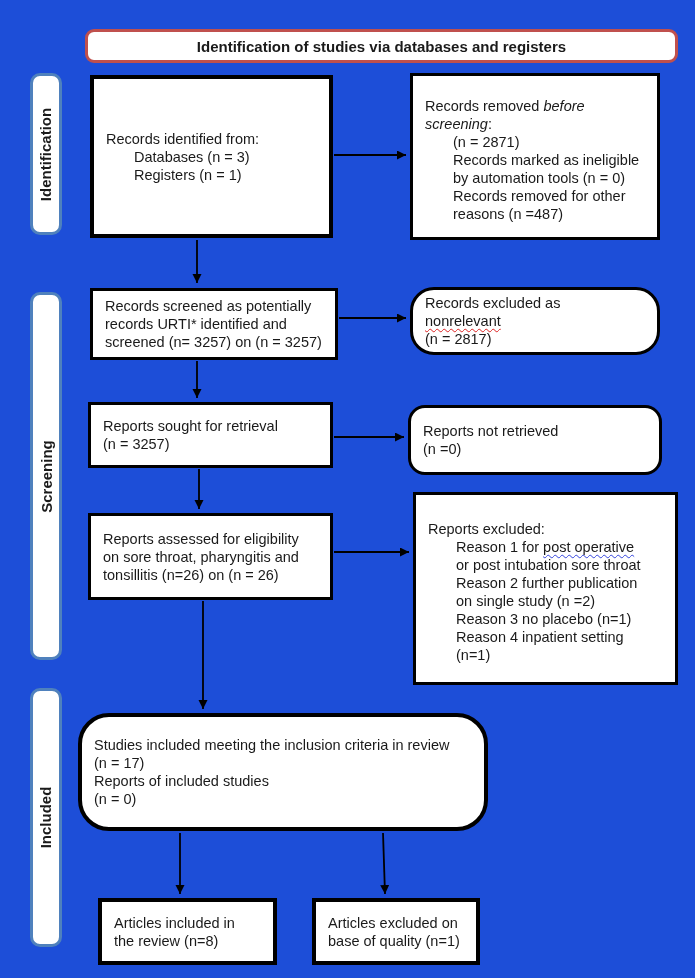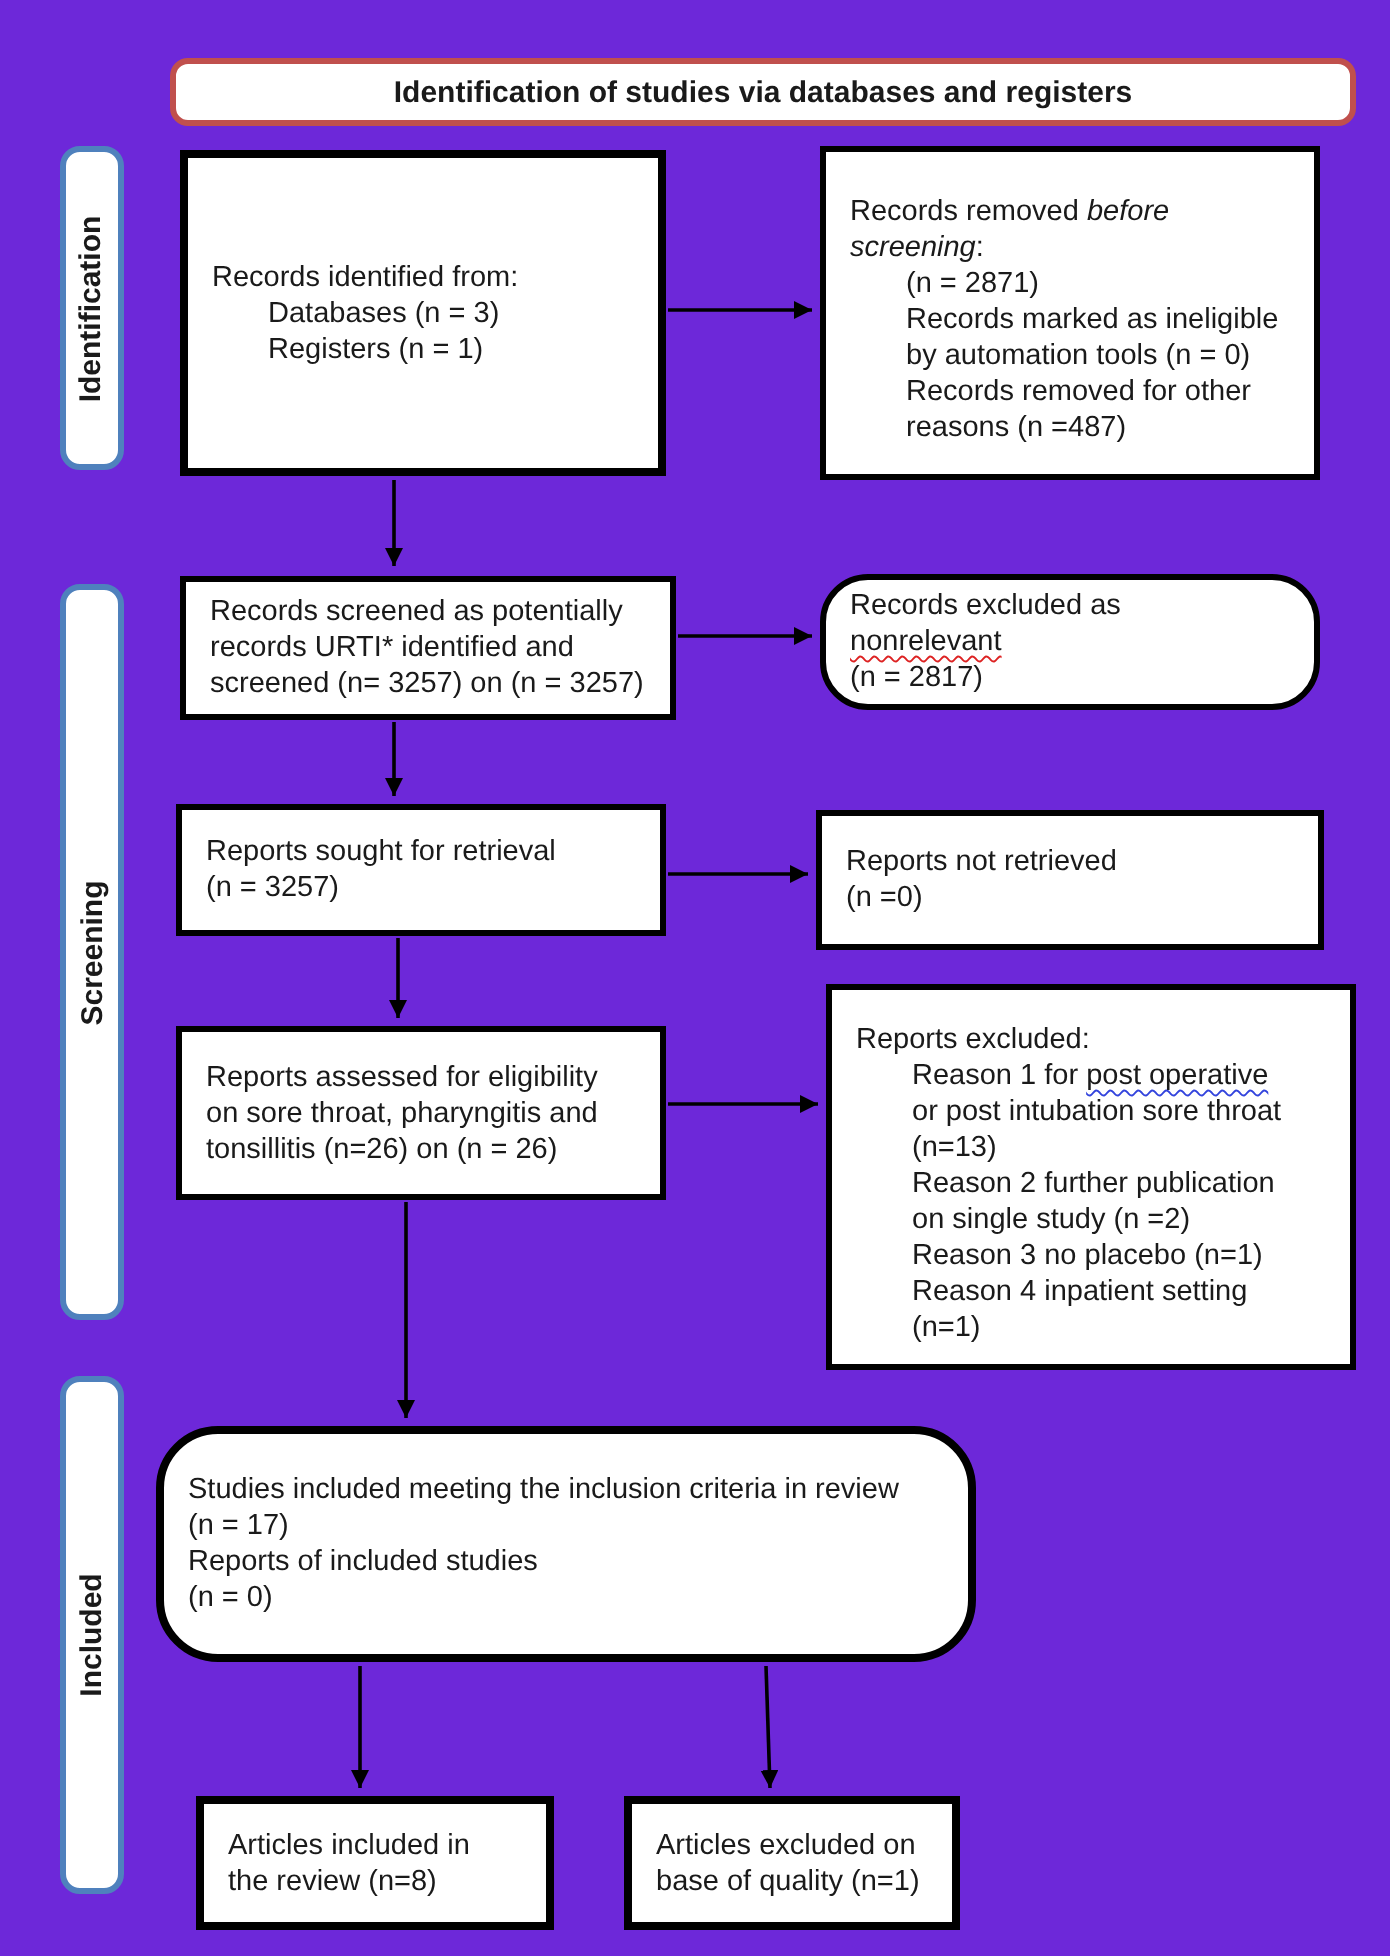--- a/index.html
+++ b/index.html
@@ -1,17 +1,17 @@
 <!DOCTYPE html>
 <html style="--header-border: #C0504D; --stage-border: #4F81BD; --box-border: #000000; --wavy-red: #DD2222; --wavy-blue: #3344DD;"><head>
 <meta charset="utf-8">
 <style>
   html,body { margin:0; padding:0; background:#ffffff; }
   .canvas {
-    position:relative; width:695px; height:978px; background:#6d28d9;
+    position:relative; width:695px; height:978px; background:#1d4ed8;
     font-family:"Liberation Sans", sans-serif; color:#1a1a1a;
     overflow:hidden;
   }
   .arrows { position:absolute; left:0; top:0; width:695px; height:978px; pointer-events:none; }
 
   .hdr {
     position:absolute; left:85px; top:29px; width:593px; height:34px;
     border:3px solid var(--header-border, #C0504D); border-radius:9px;
     display:flex; align-items:center; justify-content:center;
     font-weight:bold; font-size:15px; box-sizing:border-box; background:#fff;
@@ -116,36 +116,35 @@
     <div class="line">Records excluded as</div>
     <div class="line"><span class="wavy-red">nonrelevant</span></div>
     <div class="line">(n = 2817)</div>
   </div>
 
   <div class="box" style="left:88px;top:402px;width:245px;height:66px;">
     <div class="line">Reports sought for retrieval</div>
     <div class="line">(n = 3257)</div>
   </div>
 
-  <div class="box" style="left:408px;top:405px;width:254px;height:70px;">
+  <div class="box" style="left:408px;top:405px;width:254px;height:70px;border-radius:17px;">
     <div class="line">Reports not retrieved</div>
     <div class="line">(n =0)</div>
   </div>
 
   <div class="box" style="left:88px;top:513px;width:245px;height:87px;">
     <div class="line">Reports assessed for eligibility</div>
     <div class="line">on sore throat, pharyngitis and</div>
     <div class="line">tonsillitis (n=26) on (n = 26)</div>
   </div>
 
   <div class="box top" style="left:413px;top:492px;width:265px;height:193px;">
     <div class="line">Reports excluded:</div>
     <div class="line ind"><span>Reason 1 for </span><span class="wavy-blue">post operative</span></div>
     <div class="line ind">or post intubation sore throat</div>
-    <div class="line ind">(n=13)</div>
     <div class="line ind">Reason 2 further publication</div>
     <div class="line ind">on single study (n =2)</div>
     <div class="line ind">Reason 3 no placebo (n=1)</div>
     <div class="line ind">Reason 4 inpatient setting</div>
     <div class="line ind">(n=1)</div>
   </div>
 
   <div class="box thick" style="left:78px;top:713px;width:410px;height:118px;border-radius:31px;">
     <div class="line">Studies included meeting the inclusion criteria in review</div>
     <div class="line">(n = 17)</div>

